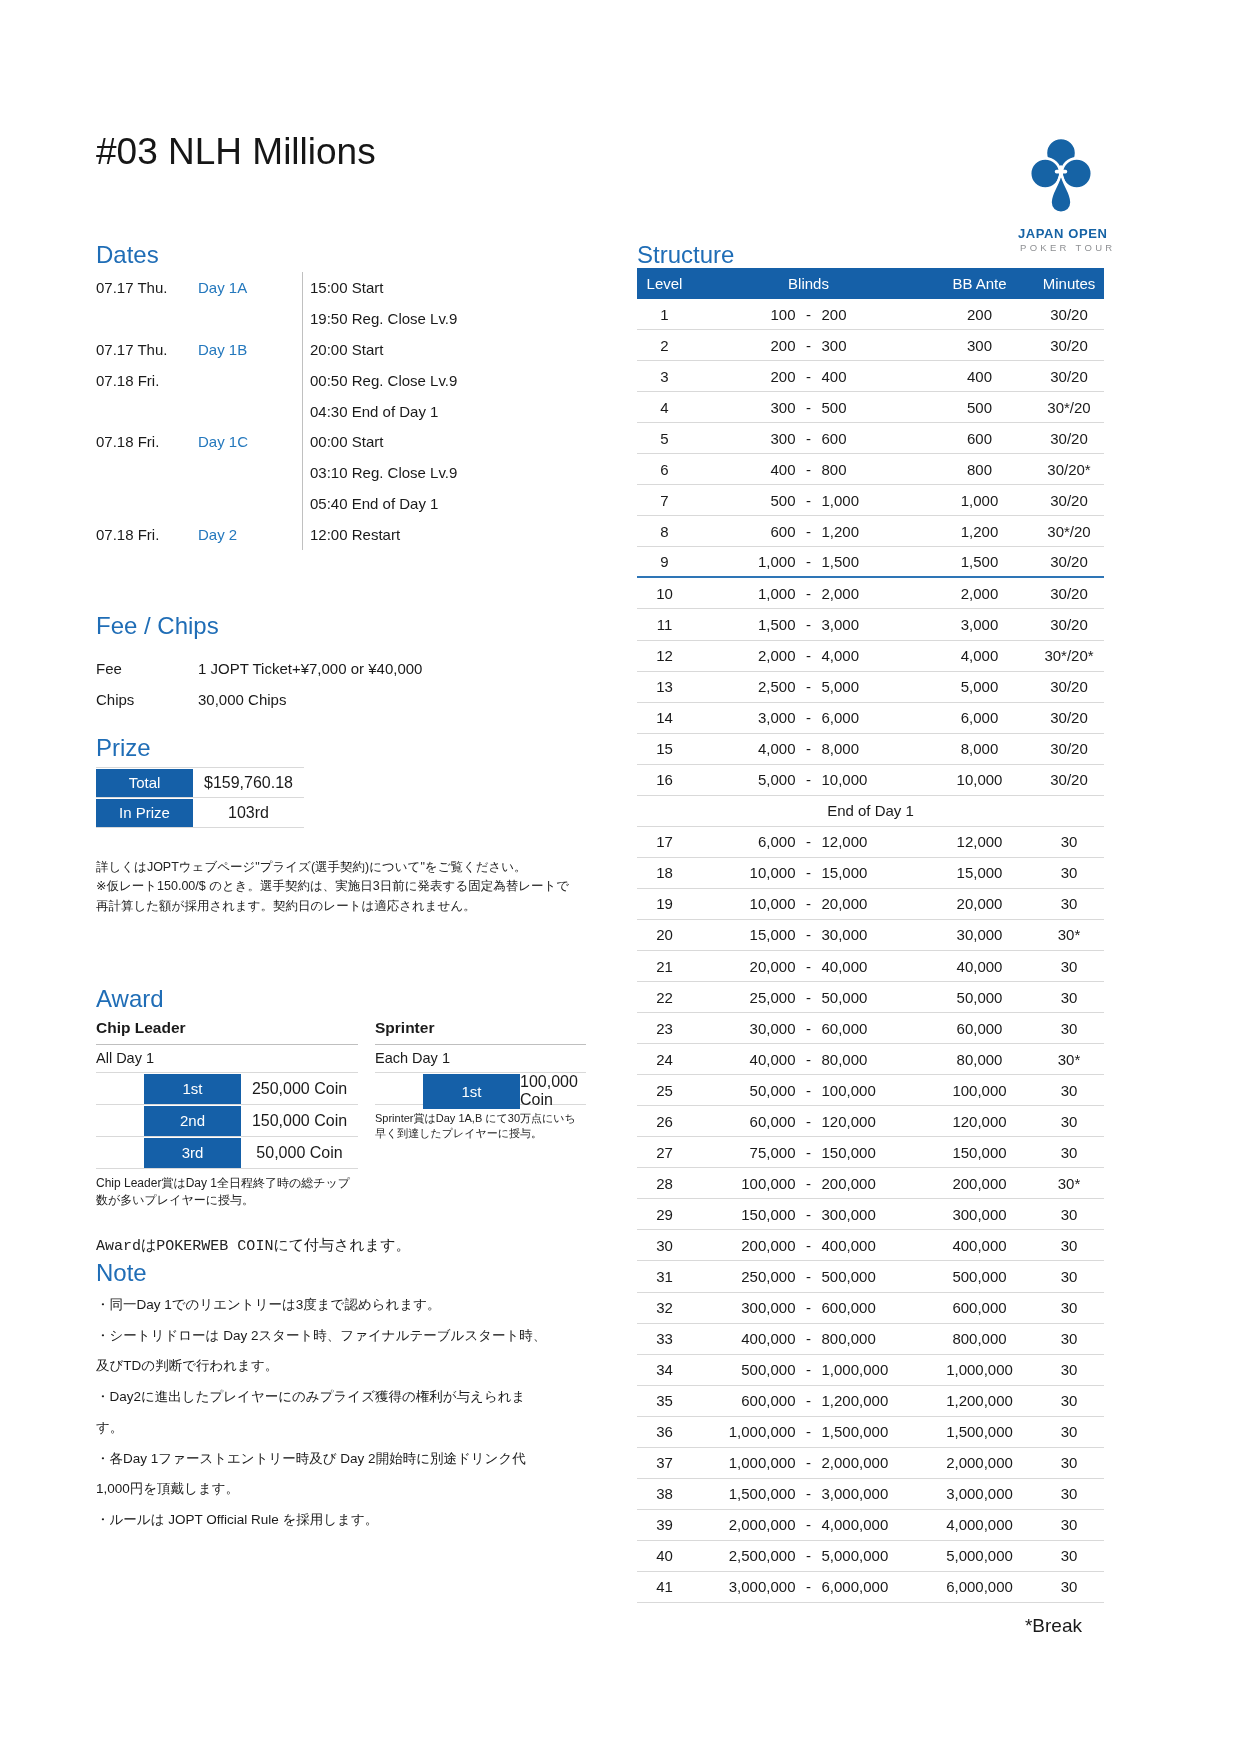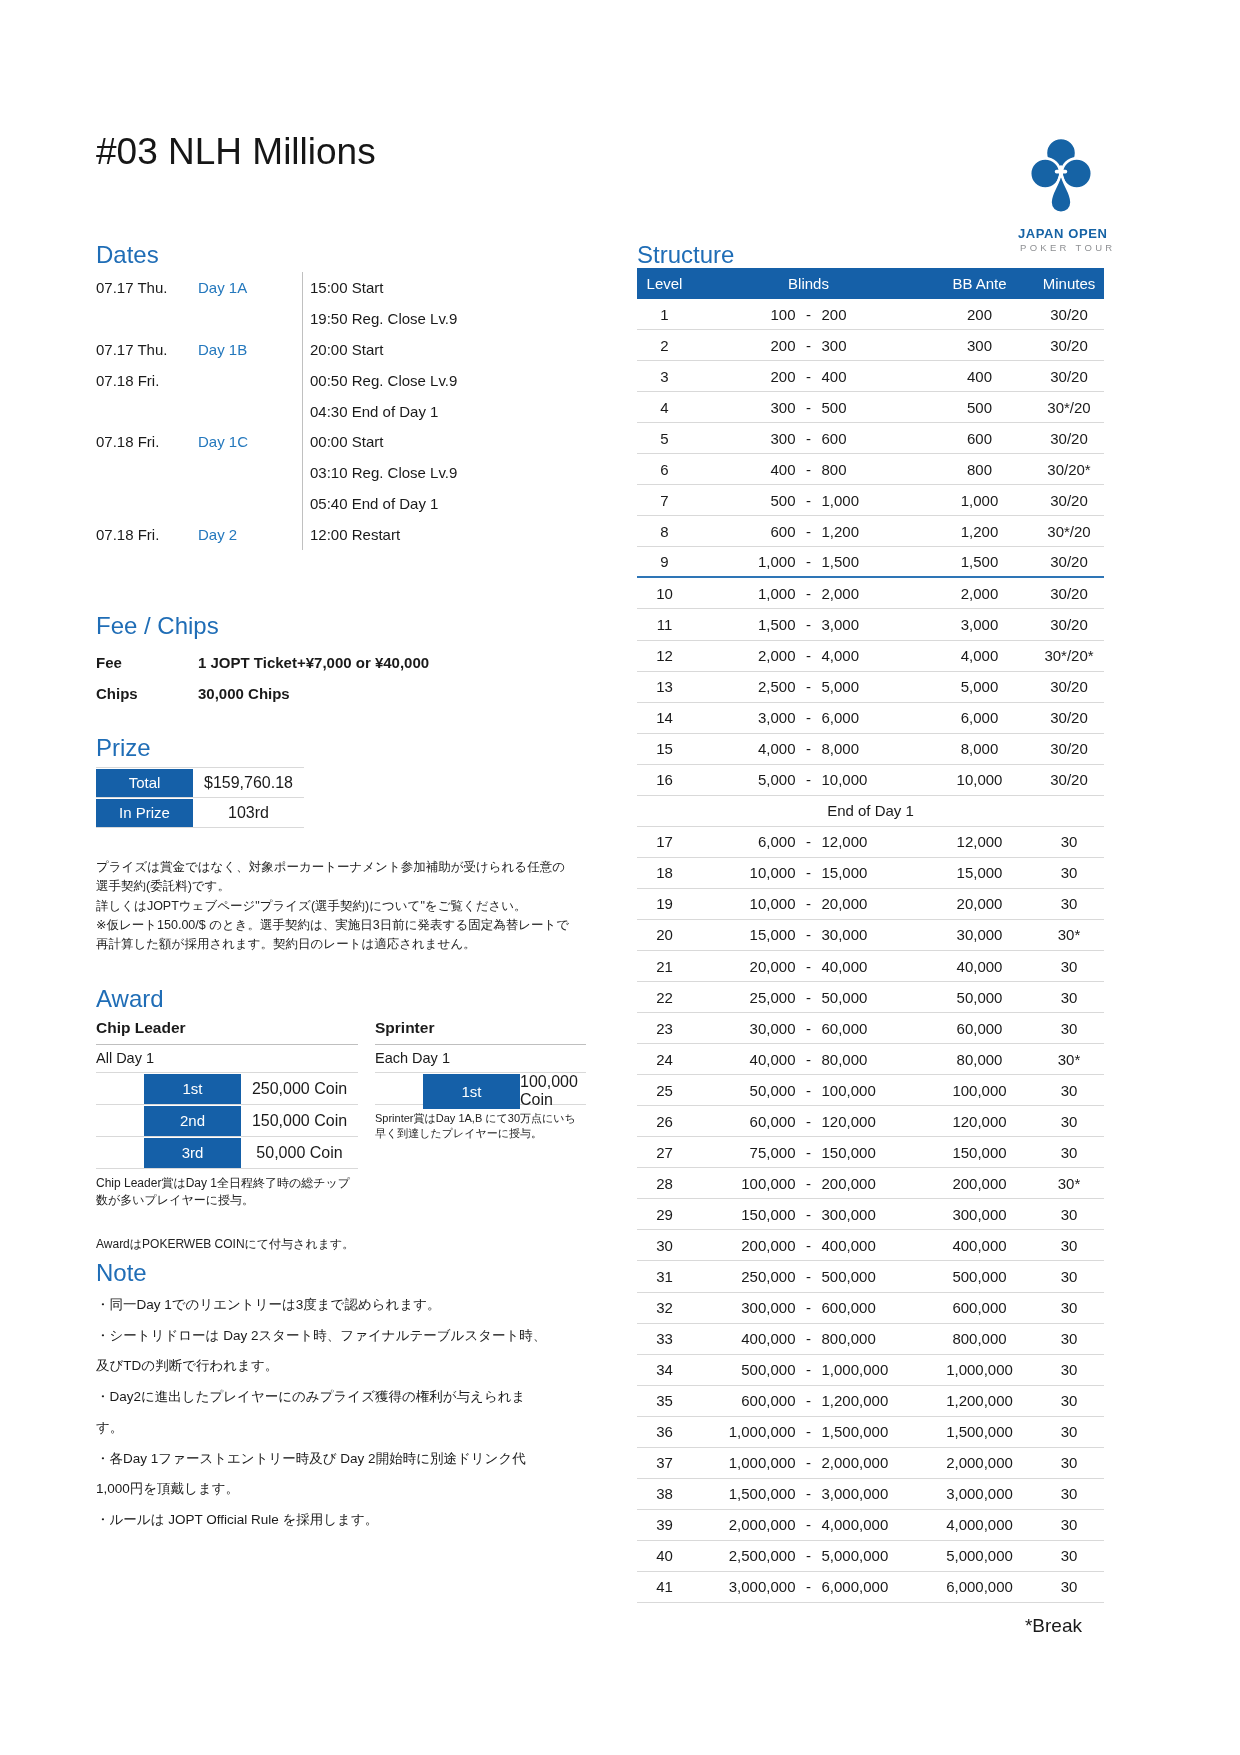--- a/index.html
+++ b/index.html
@@ -16,21 +16,21 @@
 
   
   #dates{left:96px;top:242px;width:478px;}
   #dates-rows{margin-top:4px;}
   .drow{display:grid;grid-template-columns:102px 104px 1fr;height:30.9px;align-items:center;font-size:15px;}
   .drow .time{border-left:1px solid #c0c0c0;padding-left:7px;height:100%;display:flex;align-items:center;}
   .day-label{color:#2478bd;}
 
   
   #feechips{left:96px;top:613px;width:470px;}
-  #fee-rows{margin-top:8px;font-weight:bold;}
+  #fee-rows{margin-top:14px;}
   .fcrow{display:grid;grid-template-columns:102px 1fr;height:31px;align-items:center;font-size:15px;}
 
   
   #prize{left:96px;top:735px;width:470px;}
   .prize-table{margin-top:6px;width:208px;border-top:1px solid #d9d9d9;}
   .prow{display:grid;grid-template-columns:97px 111px;height:29px;border-bottom:1px solid #d9d9d9;}
   .prow .plabel{background:#1560a8;color:#fff;display:flex;align-items:center;justify-content:center;font-size:15px;box-shadow:0 1px 0 #fff inset;}
   .prow .pvalue{display:flex;align-items:center;justify-content:center;font-size:16px;}
 
   #prize-note{left:96px;top:858px;width:478px;font-size:12.5px;line-height:19.3px;color:#222;}
@@ -40,21 +40,21 @@
   #award-head{left:96px;top:986px;}
   .award-block .award-title{font-size:15.5px;font-weight:bold;padding-bottom:7px;border-bottom:1px solid #bfbfbf;}
   .award-block .award-sub{font-size:14.5px;padding:5px 0 6px 0;border-bottom:1px solid #d9d9d9;}
   .arow{display:grid;grid-template-columns:97px 1fr;height:31px;border-bottom:1px solid #d9d9d9;padding-left:48px;}
   .arow .alabel{background:#1560a8;color:#fff;display:flex;align-items:center;justify-content:center;font-size:15px;box-shadow:0 1px 0 #fff inset;}
   .arow .avalue{display:flex;align-items:center;justify-content:center;font-size:16px;}
   .award-note{margin-top:6px;font-size:12px;line-height:16.5px;color:#222;}
   #chip-leader{left:96px;top:1019px;width:262px;}
   #sprinter{left:375px;top:1019px;width:211px;}
   #sprinter .award-note{font-size:11px;line-height:15px;}
-  #award-footnote{left:96px;top:1236px;font-size:12px;color:#222;}
+  #award-footnote{left:96px;top:1236px;font-size:15px;color:#222;font-family:Liberation Mono, monospace;}
 
   
   #note{left:96px;top:1260px;width:452px;}
   #note-items{margin-top:4px;}
   .note-item{font-size:13.5px;line-height:30.7px;color:#1a1a1a;}
 
   
   #structure{left:637px;top:242px;width:467px;}
   .st-header{margin-top:0;display:grid;grid-template-columns:55px 233px 109px 70px;background:#1560a8;color:#fff;height:31px;align-items:center;font-size:15px;}
   .st-header div{text-align:center;}
@@ -170,21 +170,20 @@
     <div class="pvalue">$159,760.18</div>
   </div>
       <div class="prow">
     <div class="plabel">In Prize</div>
     <div class="pvalue">103rd</div>
   </div>
     </div>
 </div>
 
 <div class="abs" id="prize-note">
-    <p>プライズは賞金ではなく、対象ポーカートーナメント参加補助が受けられる任意の選手契約(委託料)です。</p>
     <p>詳しくはJOPTウェブページ"プライズ(選手契約)について"をご覧ください。</p>
     <p>※仮レート150.00/$ のとき。選手契約は、実施日3日前に発表する固定為替レートで再計算した額が採用されます。契約日のレートは適応されません。</p>
   </div>
 
 <div class="abs sec-head" id="award-head">Award</div>
 
 <div class="abs award-block" id="chip-leader">
   <div class="award-title">Chip Leader</div>
   <div class="award-sub">All Day 1</div>
   <div>

